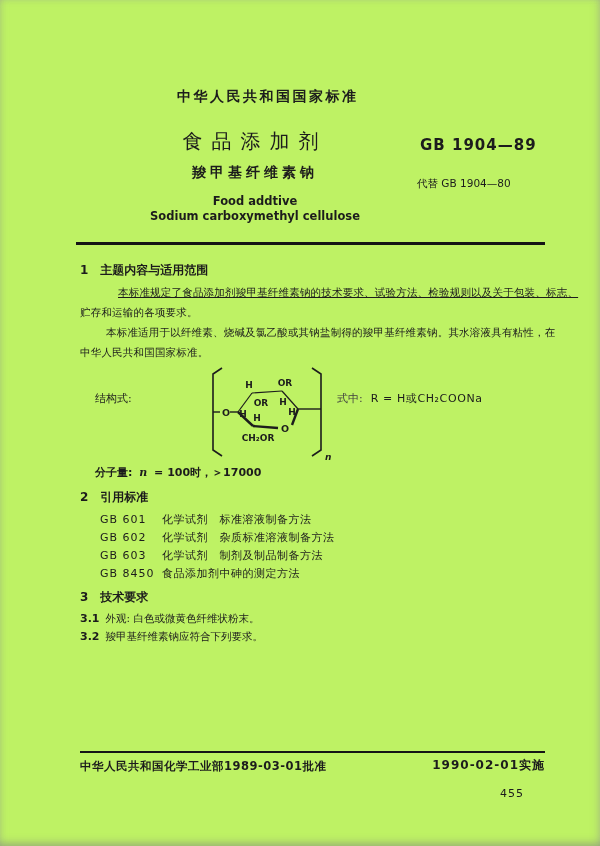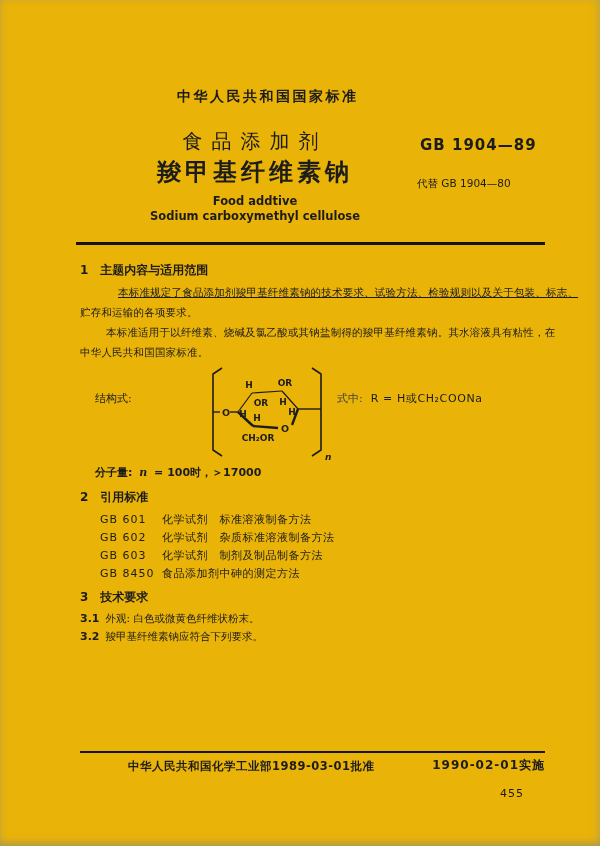--- a/index.html
+++ b/index.html
@@ -1,33 +1,33 @@
 <!DOCTYPE html>
 <html><head>
 <meta charset="utf-8">
 <style>
   * { margin: 0; padding: 0; box-sizing: border-box; }
   html, body { width: 600px; background: #e8e8e6; }
   body { font-family: "DejaVu Sans", "Liberation Sans", sans-serif; color: #1c1c1c; }
   .page {
     position: relative; width: 600px; height: 846px;
-    background: #eab308; overflow: hidden;
+    background: #bef264; overflow: hidden;
     box-shadow:
       inset 0 -7px 9px -4px rgba(125,130,130,.55),
       inset -6px 0 8px -5px rgba(150,155,155,.45),
       inset 6px 0 8px -6px rgba(150,155,155,.35),
       inset 0 5px 7px -6px rgba(150,155,155,.35);
   }
   .abs { position: absolute; white-space: nowrap; }
 
   
   .std-header { top: 88px; left: 177px; font-size: 14px; font-weight: bold; letter-spacing: 2.5px; }
   .title-block { top: 126px; left: 75px; width: 360px; text-align: center; }
   .title-cn-1 { font-size: 20px; font-weight: normal; letter-spacing: 9px; line-height: 30px; }
-  .title-cn-2 { font-size: 24px; font-weight: bold; letter-spacing: 4px; line-height: 32px; }
+  .title-cn-2 { font-size: 14px; font-weight: bold; letter-spacing: 4px; line-height: 32px; }
   .title-en { top: 194px; left: 75px; width: 360px; text-align: center; font-size: 11.5px; font-weight: bold; line-height: 15px; }
   .gb-code { top: 136px; left: 420px; font-size: 15px; font-weight: bold; letter-spacing: 1px; }
   .gb-replaces { top: 177px; left: 417px; font-size: 10.5px; }
 
   .rule-top { top: 242px; left: 76px; width: 469px; height: 3px; background: #151515; }
   .rule-bottom { top: 751px; left: 80px; width: 465px; height: 2px; background: #151515; }
 
   
   .sec-heading { font-size: 12px; font-weight: bold; text-align: right; }
   .sec-heading .num { margin-right: 12px; }
@@ -56,21 +56,21 @@
 
   
   .s3-head { top: 589px; left: 80px; }
   .clause { font-size: 11px; font-weight: bold; }
   .clause .cnum { margin-right: 6px; }
   .clause .ctext { font-weight: normal; font-size: 10.5px; }
   .c31 { top: 612px; left: 80px; }
   .c32 { top: 630px; left: 80px; }
 
   
-  .foot-approve { top: 759px; left: 80px; font-size: 11.5px; font-weight: bold; letter-spacing: 0.5px; margin-left: 48px; }
+  .foot-approve { top: 759px; left: 80px; font-size: 11.5px; font-weight: bold; letter-spacing: 0.5px; }
   .foot-impl { top: 757px; right: 55px; font-size: 12px; font-weight: bold; letter-spacing: 1px; }
   .page-num { top: 787px; left: 500px; font-size: 11px; letter-spacing: 1px; }
 
   svg text { font-family: "DejaVu Sans", sans-serif; fill: #1c1c1c; }
 </style>
 </head>
 <body>
 
 <div class="page">
 

